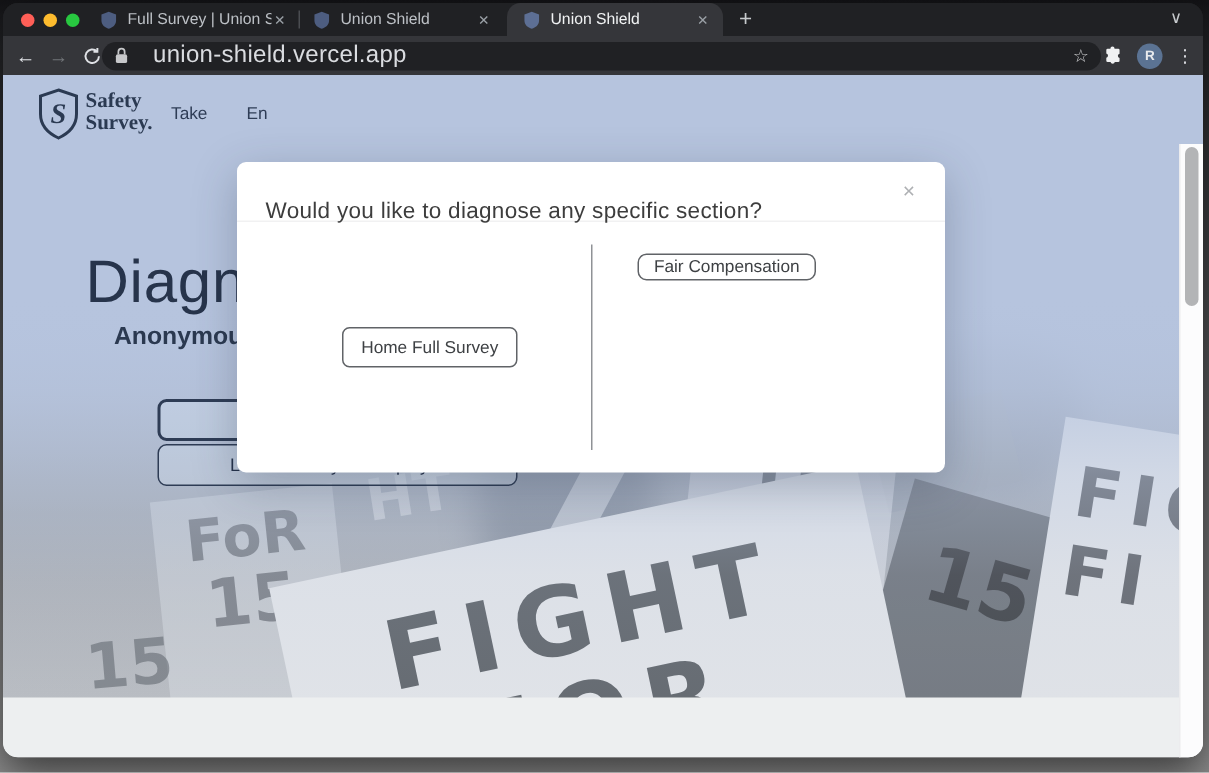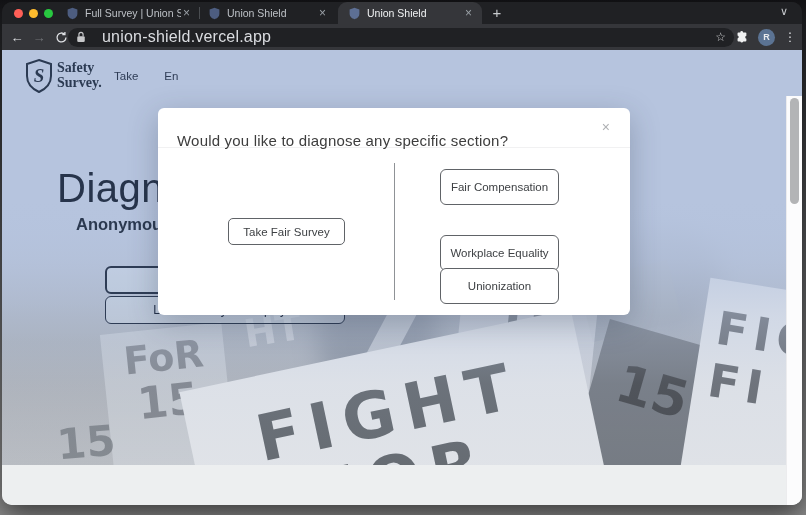--- a/index.html
+++ b/index.html
@@ -75,21 +75,21 @@
            border-radius:6px; box-shadow:0 8px 30px rgba(40,50,70,.28); }
   .modal-head { position:absolute; left:0; top:0; right:0; height:40px;
                 border-bottom:1px solid #f1f1f2; }
   .modal-title { position:absolute; left:19px; top:12px; font-size:15px; color:#3d3d3d;
                  letter-spacing:.2px;margin-top:12px; }
   .modal-x { position:absolute; right:20px; top:11px; color:#aeb0b3; font-size:14px; }
   .vline { position:absolute; left:236px; top:55px; height:137px; width:1px; background:#8f9296; }
   .m-btn { position:absolute; border:1px solid #606367; border-radius:5px; background:#fff;
            color:#3e4144; font-size:11.5px; display:flex; align-items:center; justify-content:center; }
   .m-full { left:70px; top:110px; width:117px; height:27px; }
-  .m-sec { left:282px; width:119px; height:36px; border-radius:6px; }
+  .m-sec { left:267px; width:119px; height:18px; border-radius:6px; }
   .m-sec.s0{top:61px} .m-sec.s1{top:94px} .m-sec.s2{top:127px} .m-sec.s3{top:160px}
   
   .sbtrack { position:absolute; right:0; top:46px; bottom:0; width:16px; background:#fcfcfd;
              border-left:1px solid #ececee; }
   .sbthumb { position:absolute; right:3.5px; top:2px; width:9px; height:106px; border-radius:5px;
              background:#b3b4b6; }
   svg { display:block; }
 </style>
 </head>
 <body>
@@ -215,23 +215,21 @@
       </div>
     </div>
 
     <div class="footer"></div>
 
     <div class="modal">
       <div class="modal-head"></div>
       <div class="modal-title">Would you like to diagnose any specific section?</div>
       <div class="modal-x">×</div>
       <div class="vline"></div>
-      <div class="m-btn m-full">Take Fair Survey</div>
+      <div class="m-btn m-full">Home Full Survey</div>
       <div class="m-btn m-sec s0">Fair Compensation</div>
-      <div class="m-btn m-sec s2">Workplace Equality</div>
-      <div class="m-btn m-sec s3">Unionization</div>
     </div>
 
     <div class="sbtrack">
       <div class="sbthumb"></div>
     </div>
   </div>
 </div>
 
 </body></html>

